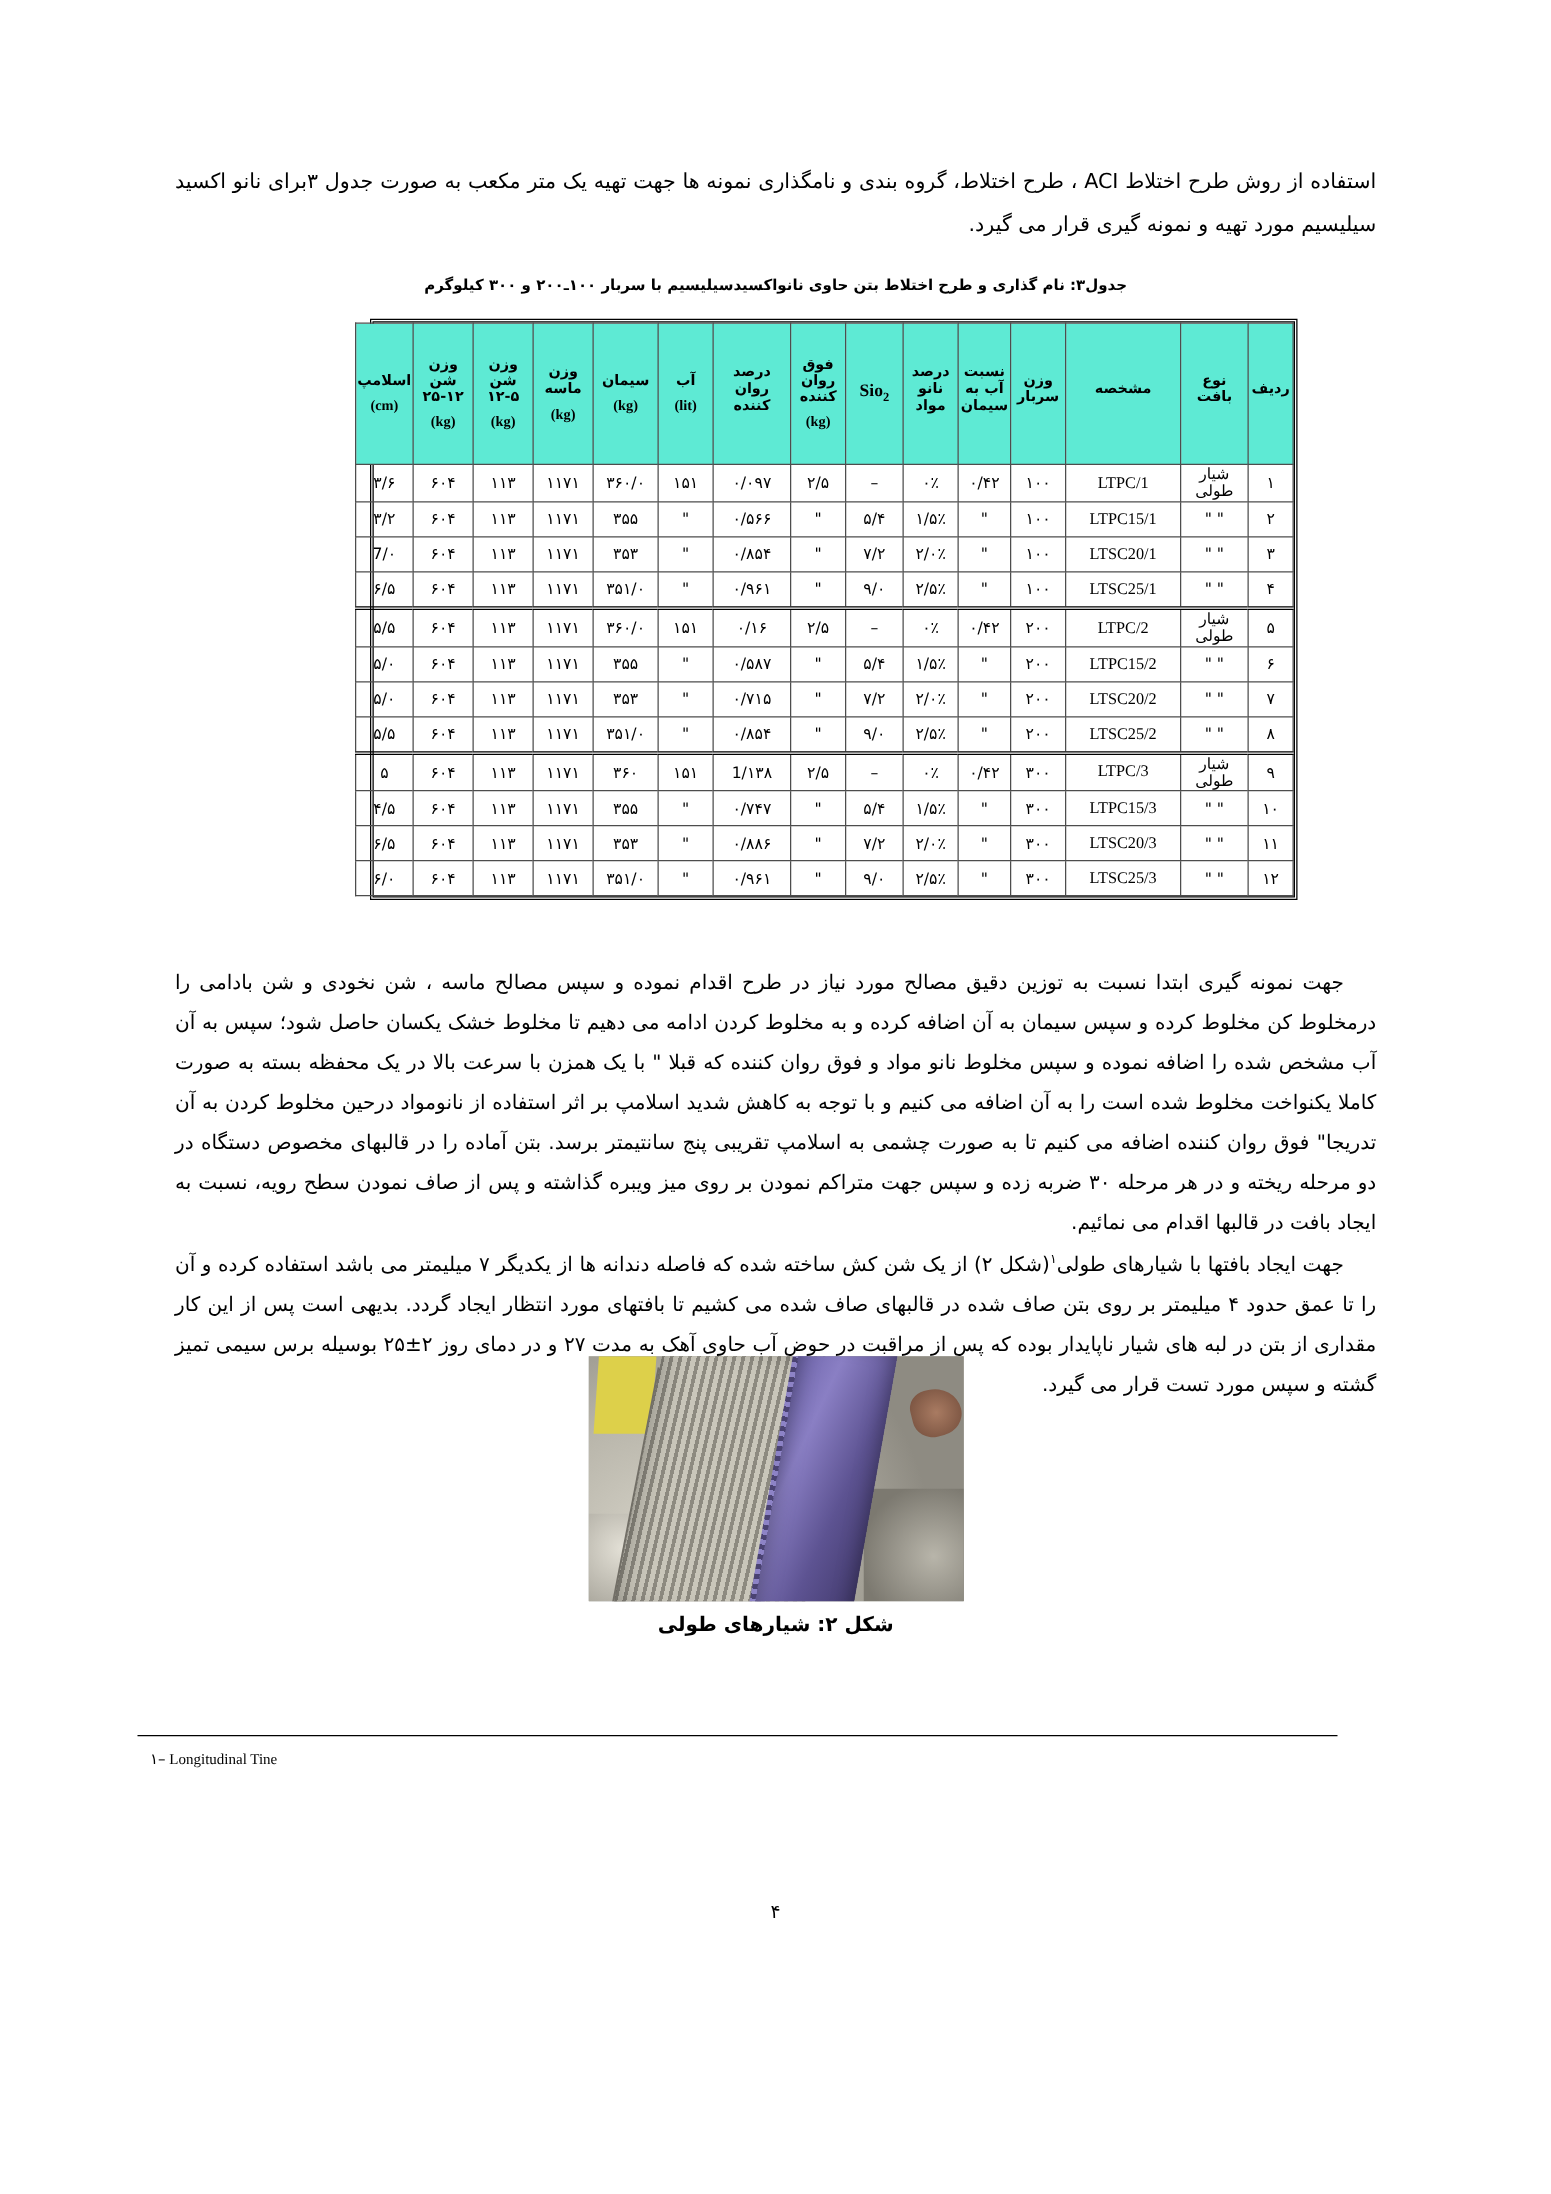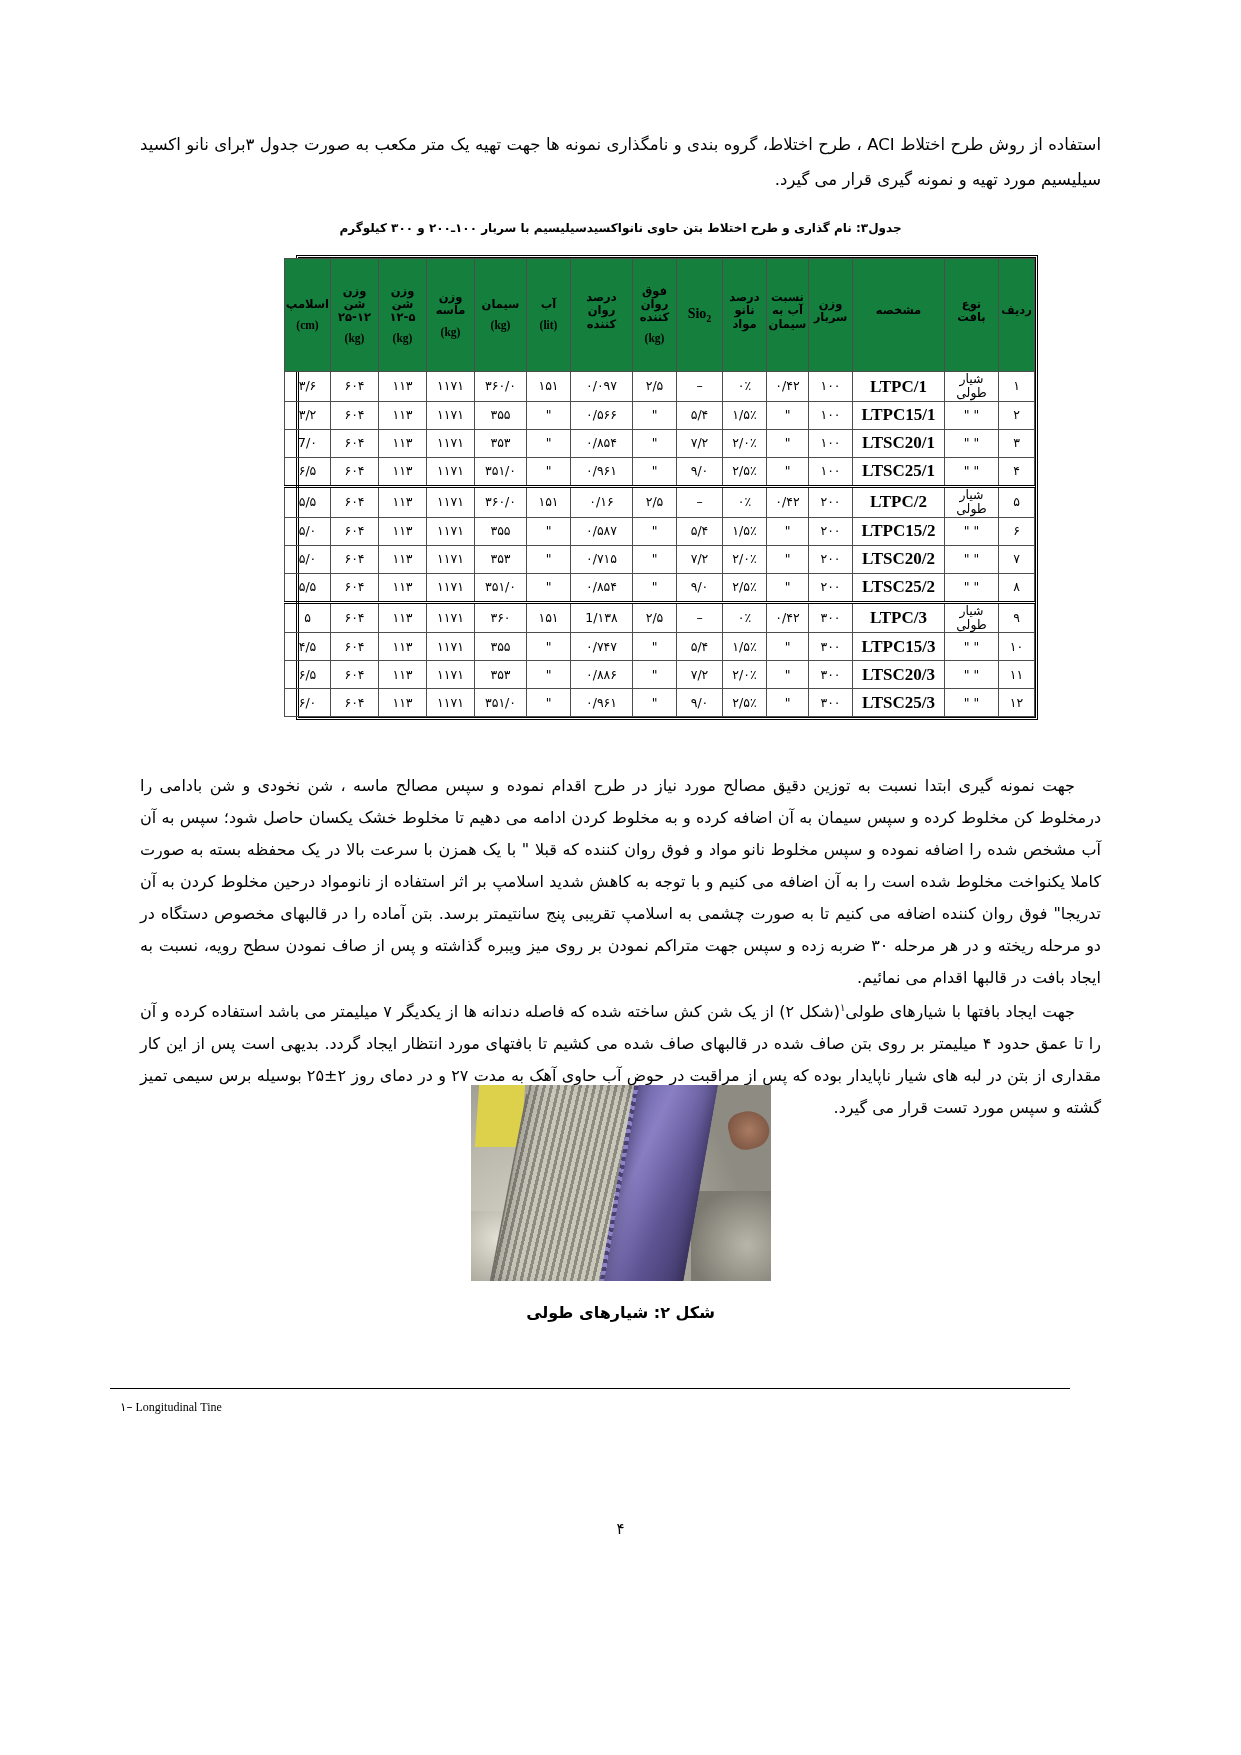--- a/index.html
+++ b/index.html
@@ -67,21 +67,21 @@
   table.mix td {
     border: 1px solid #4d4d4d;
     text-align: center;
     vertical-align: middle;
     padding: 0;
     height: 27px;
     font-weight: normal;
     line-height: 1.15;
   }
   table.mix thead th {
-    background: #15803d;
+    background: #5eead4;
     font-weight: bold;
     font-size: 11.5px;
     height: 108px;
     padding: 2px 1px;
   }
   table.mix thead th .hdr-lines {
     display: block;
   }
   table.mix thead th .unit {
     display: block;
@@ -93,22 +93,22 @@
     font-family: "Liberation Serif", serif;
     direction: ltr;
     font-size: 14px;
   }
   table.mix thead th.sio2 sub {
     font-size: 10px;
   }
   table.mix td.code {
     font-family: "Liberation Serif", serif;
     direction: ltr;
-    font-weight: bold;
-    font-size: 17px;
+    font-weight: normal;
+    font-size: 13px;
   }
   table.mix td.fa-num {
     font-size: 12.5px;
   }
   table.mix tbody tr.group-start td {
     border-top: 3px double #000;
   }
   
   col.c-radif   { width: 36px; }
   col.c-baft    { width: 54px; }
@@ -242,21 +242,21 @@
     position: absolute;
     right: 2px;
     top: 26px;
     width: 40px;
     height: 38px;
     background: radial-gradient(circle at 50% 50%, #a97b62, #7d5643 80%);
     border-radius: 40% 60% 50% 45%;
     transform: rotate(-14deg);
   }
   .fig-caption {
-    margin-top: 22px;
+    margin-top: 9px;
     font-size: 16px;
     font-weight: bold;
     direction: rtl;
     text-align: center;
   }
 
   
   .footnote-rule {
     position: absolute;
     top: 1388px;

